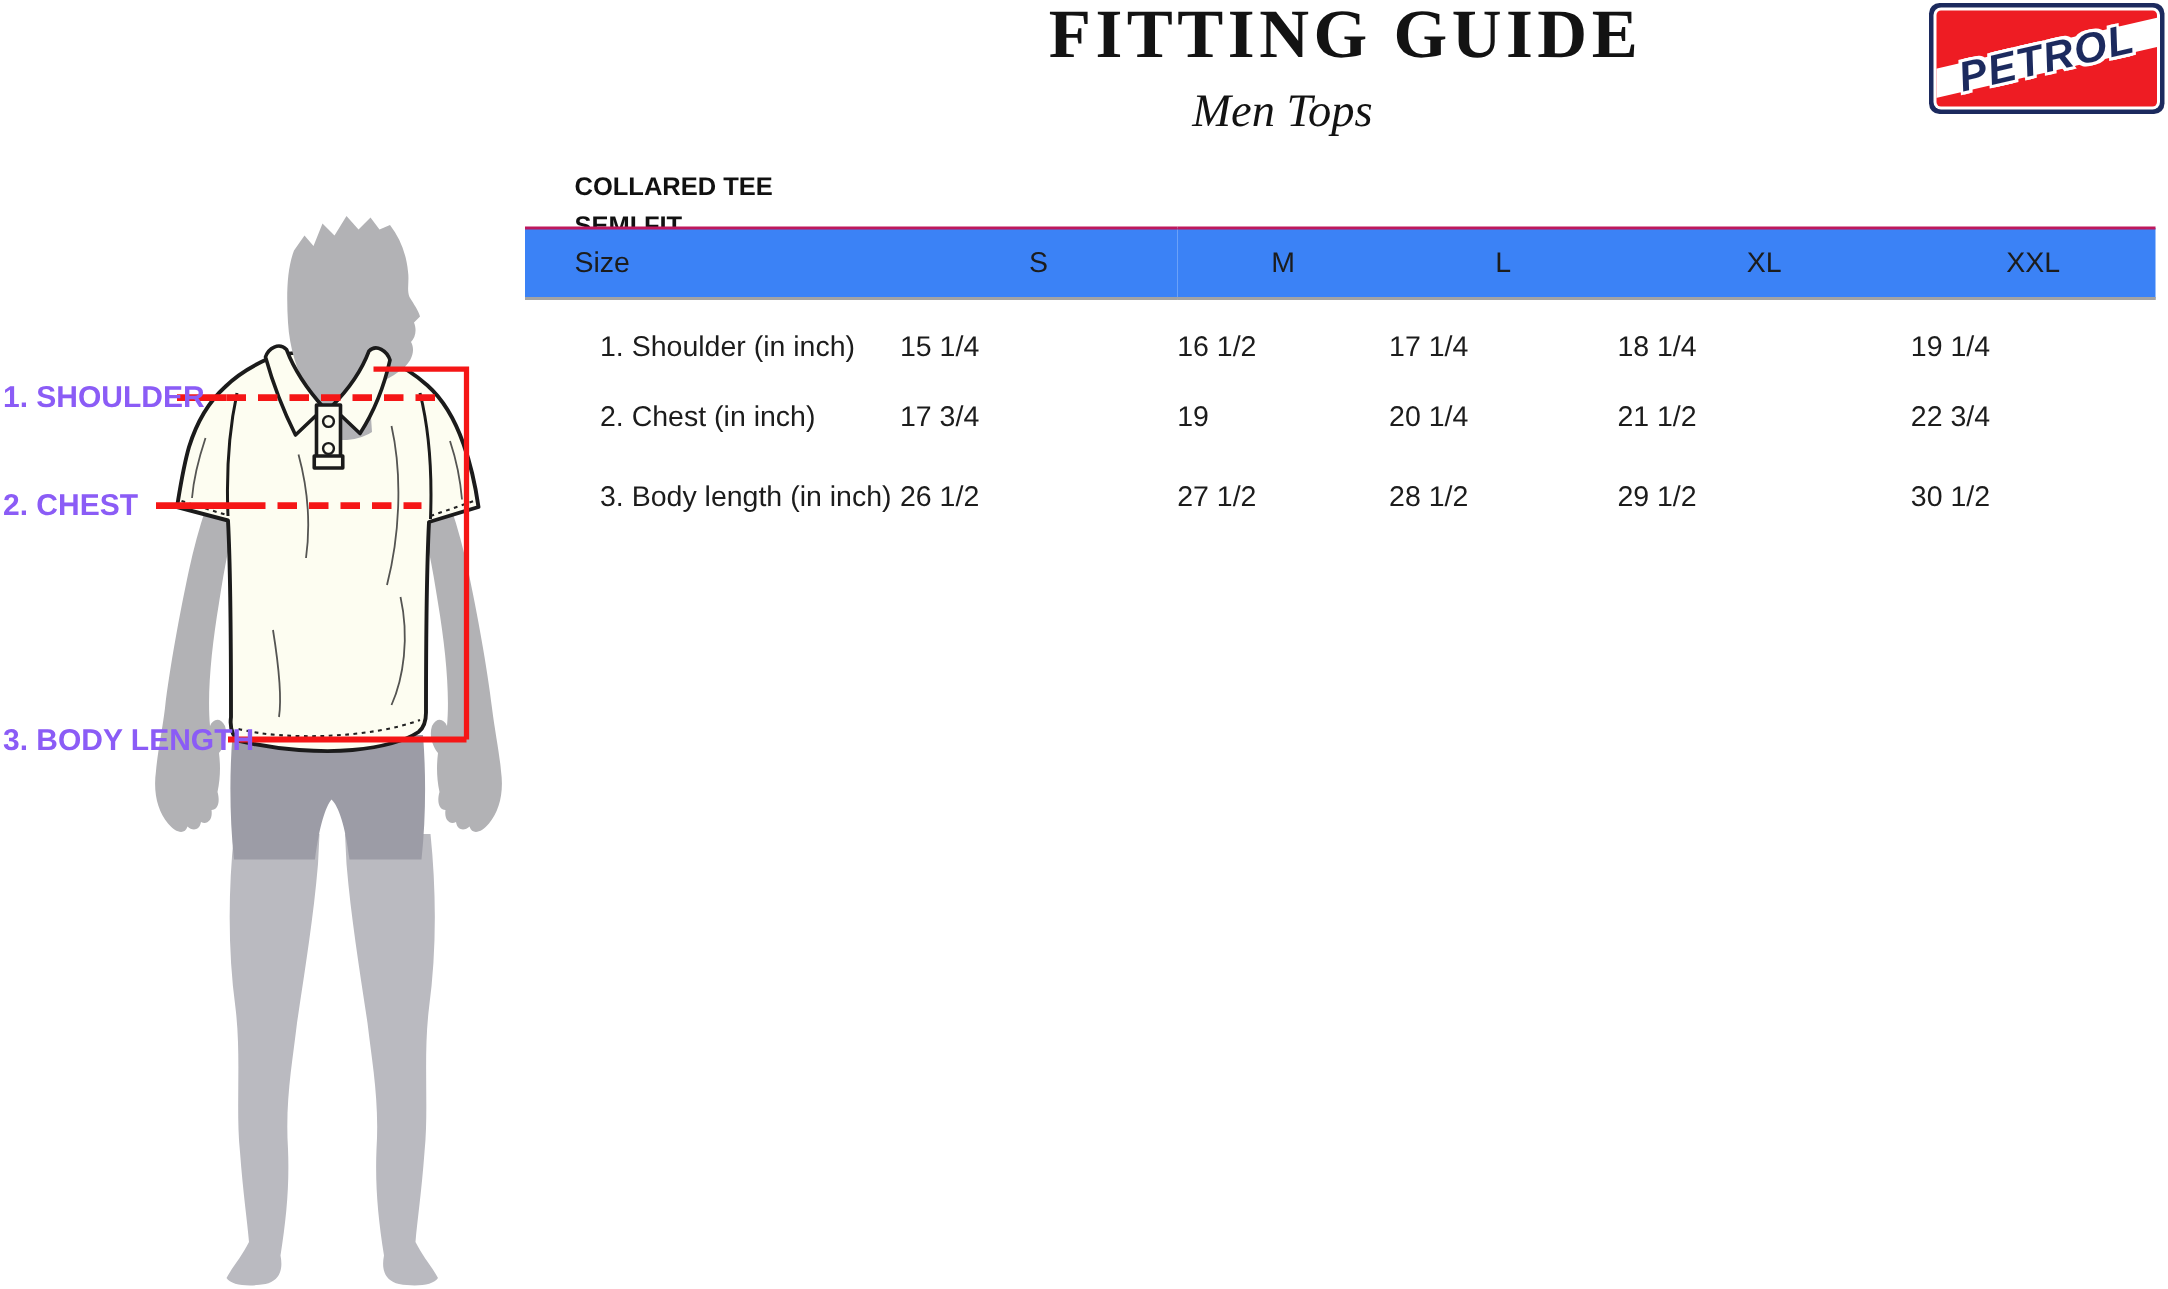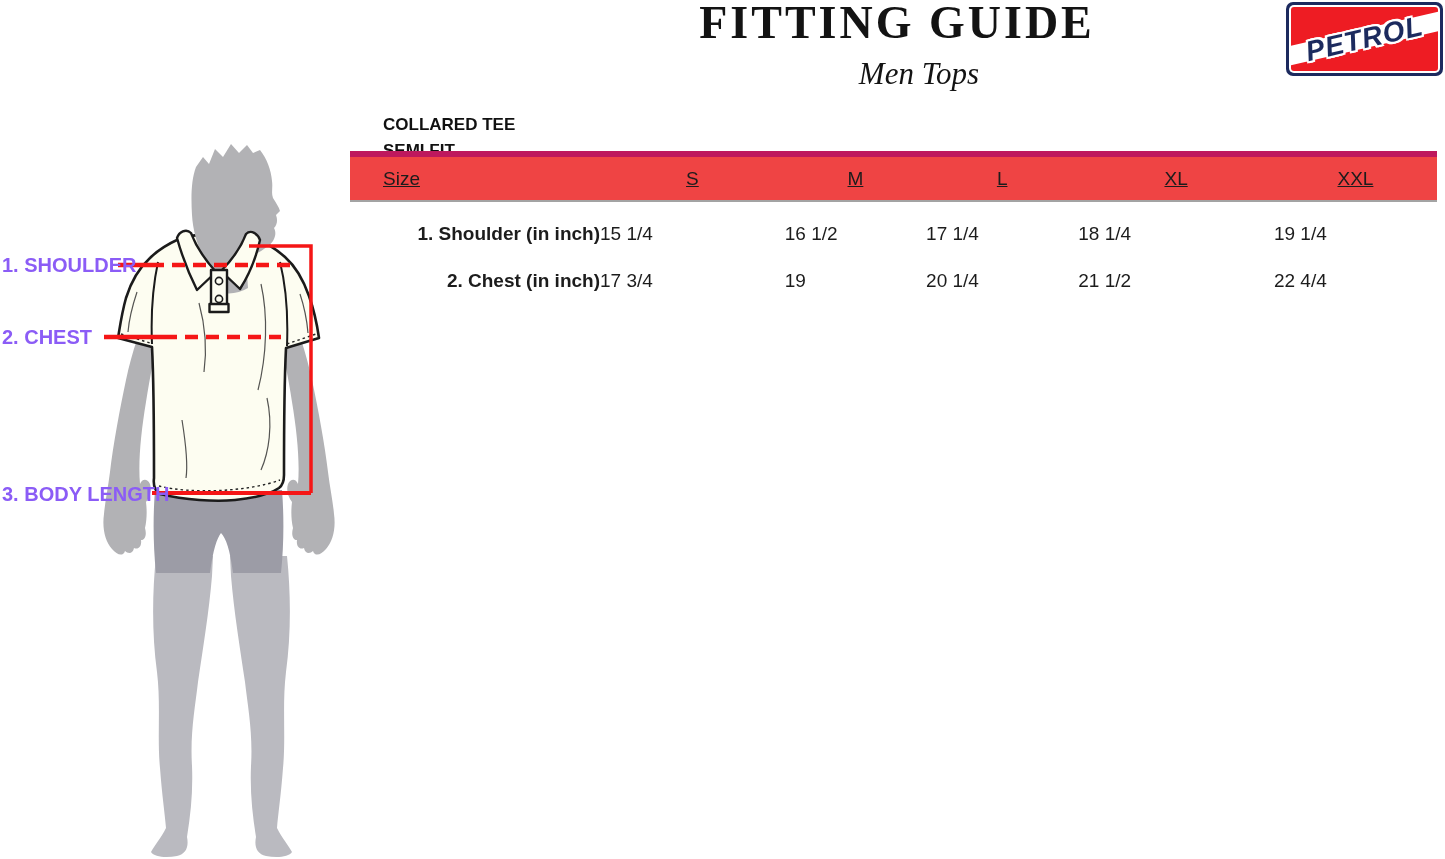--- a/index.html
+++ b/index.html
@@ -6,21 +6,21 @@
   html,body { width:1445px; height:859px; background:#ffffff; overflow:hidden; }
   body { font-family:"Liberation Sans", sans-serif; color:#1a1a1a; position:relative; }
 
   
   .title{
     position:absolute; left:897px; top:-4px; transform:translateX(-50%);
     font-family:"Liberation Serif", serif; font-size:46px; font-weight:600;
     letter-spacing:3px; color:#131313; white-space:nowrap;
   }
   .subtitle{
-    position:absolute; left:919px; top:56px; transform:translateX(-50%);
+    position:absolute; left:855px; top:56px; transform:translateX(-50%);
     font-family:"Liberation Serif", serif; font-style:italic; font-size:31px;
     color:#131313; white-space:nowrap;
   }
 
   
   .logo{ position:absolute; top:2px; right:2px; width:157px; height:74px;
          background:#1c2a5e; border-radius:7px; padding:3px; }
   .logo-white{ width:100%; height:100%; background:#ffffff; border-radius:5px; padding:2px; }
   .logo-red{ width:100%; height:100%; background:#ee1c23; border-radius:3px;
              position:relative; overflow:hidden; }
@@ -34,26 +34,26 @@
               text-shadow:2px 0 0 #fff,-2px 0 0 #fff,0 2px 0 #fff,0 -2px 0 #fff,
                           2px 2px 0 #fff,-2px -2px 0 #fff,2px -2px 0 #fff,-2px 2px 0 #fff; }
 
   
   .product{ position:absolute; left:383px; top:112px; font-weight:bold;
             font-size:17px; line-height:26px; color:#111; }
 
   
   .size-table{ position:absolute; left:350px; top:151px; width:1087px;
                border-collapse:collapse; font-size:19px; color:#1c1c1c; }
-  .size-table thead tr{ background:#ef4444; height:47px;
-               border-top:6px solid #be185d; border-bottom:2px solid #a3a3a3;text-decoration:underline; }
+  .size-table thead tr{ background:#3b82f6; height:47px;
+               border-top:2px solid #be185d; border-bottom:2px solid #a3a3a3; }
   .size-table th{ font-weight:normal; text-align:center; }
   .size-table th.first{ text-align:left; padding-left:33px; }
   .size-table tbody td{ text-align:left; height:53px; vertical-align:middle; }
-  .size-table tbody td.first{ text-align:right; padding-left:50px;font-weight:bold; }
+  .size-table tbody td.first{ text-align:left; padding-left:50px; }
   .size-table tbody tr:first-child td{ padding-top:12px; }
 
   
   .fig-label{ position:absolute; left:2px; font-weight:bold; font-size:20px;
               line-height:22px; color:#8b5cf6; white-space:nowrap; }
   .lbl-shoulder{ top:254px; }
   .lbl-chest{ top:326px; }
   .lbl-bodylength{ top:483px; }
 
   .figure-svg{ position:absolute; left:0; top:140px; }
@@ -105,21 +105,29 @@
       <td>17 1/4</td>
       <td>18 1/4</td>
       <td>19 1/4</td>
     </tr>
     <tr>
       <td class="first">2. Chest (in inch)</td>
       <td>17 3/4</td>
       <td>19</td>
       <td>20 1/4</td>
       <td>21 1/2</td>
-      <td>22 4/4</td>
+      <td>22 3/4</td>
+    </tr>
+    <tr>
+      <td class="first">3. Body length (in inch)</td>
+      <td>26 1/2</td>
+      <td>27 1/2</td>
+      <td>28 1/2</td>
+      <td>29 1/2</td>
+      <td>30 1/2</td>
     </tr>
   </tbody>
 </table>
 
 <svg class="figure-svg" width="345" height="719" viewBox="0 140 345 719" xmlns="http://www.w3.org/2000/svg">
 
   <g fill="#babac0">
     <path d="M156,556 C152,595 152,635 157,672 C161,705 157,738 160,768 C162,795 165,815 166,828
              C161,838 154,846 151,852 C154,857 166,858 177,856 C186,854 189,847 187,837
              C191,812 193,790 192,766 C190,734 195,708 198,682 C203,648 209,612 212,576 L213,556 Z"></path>

